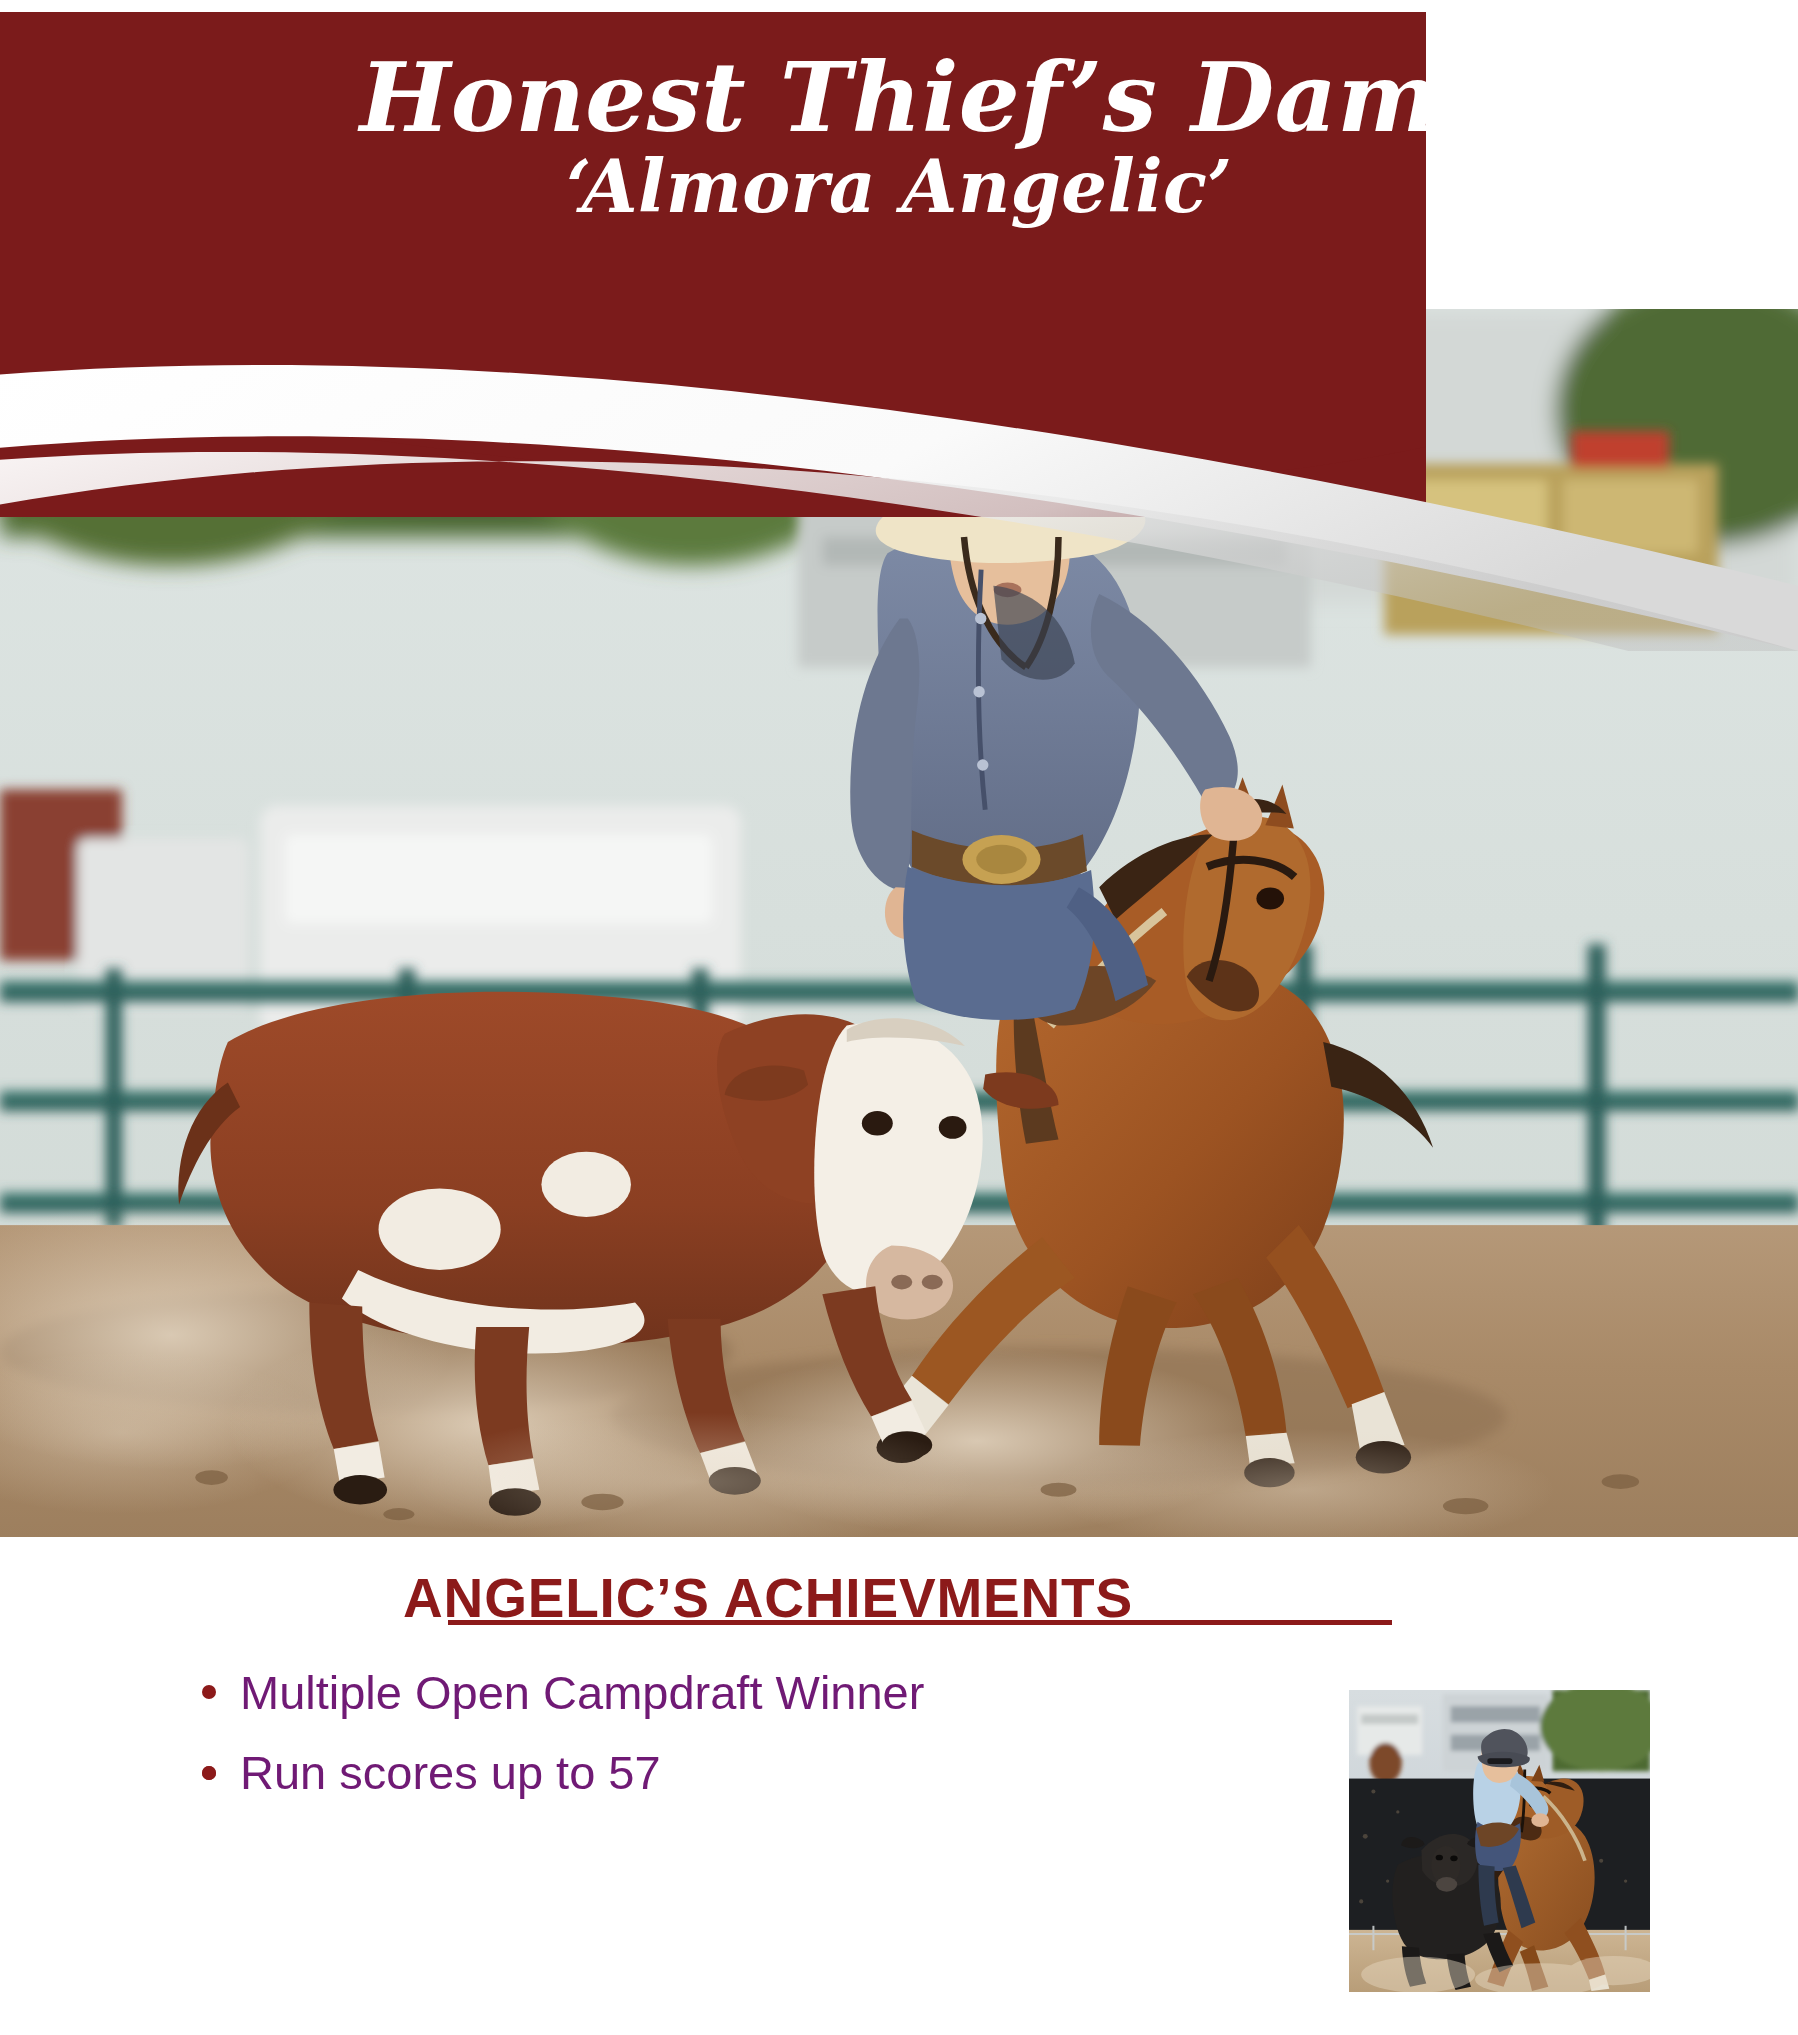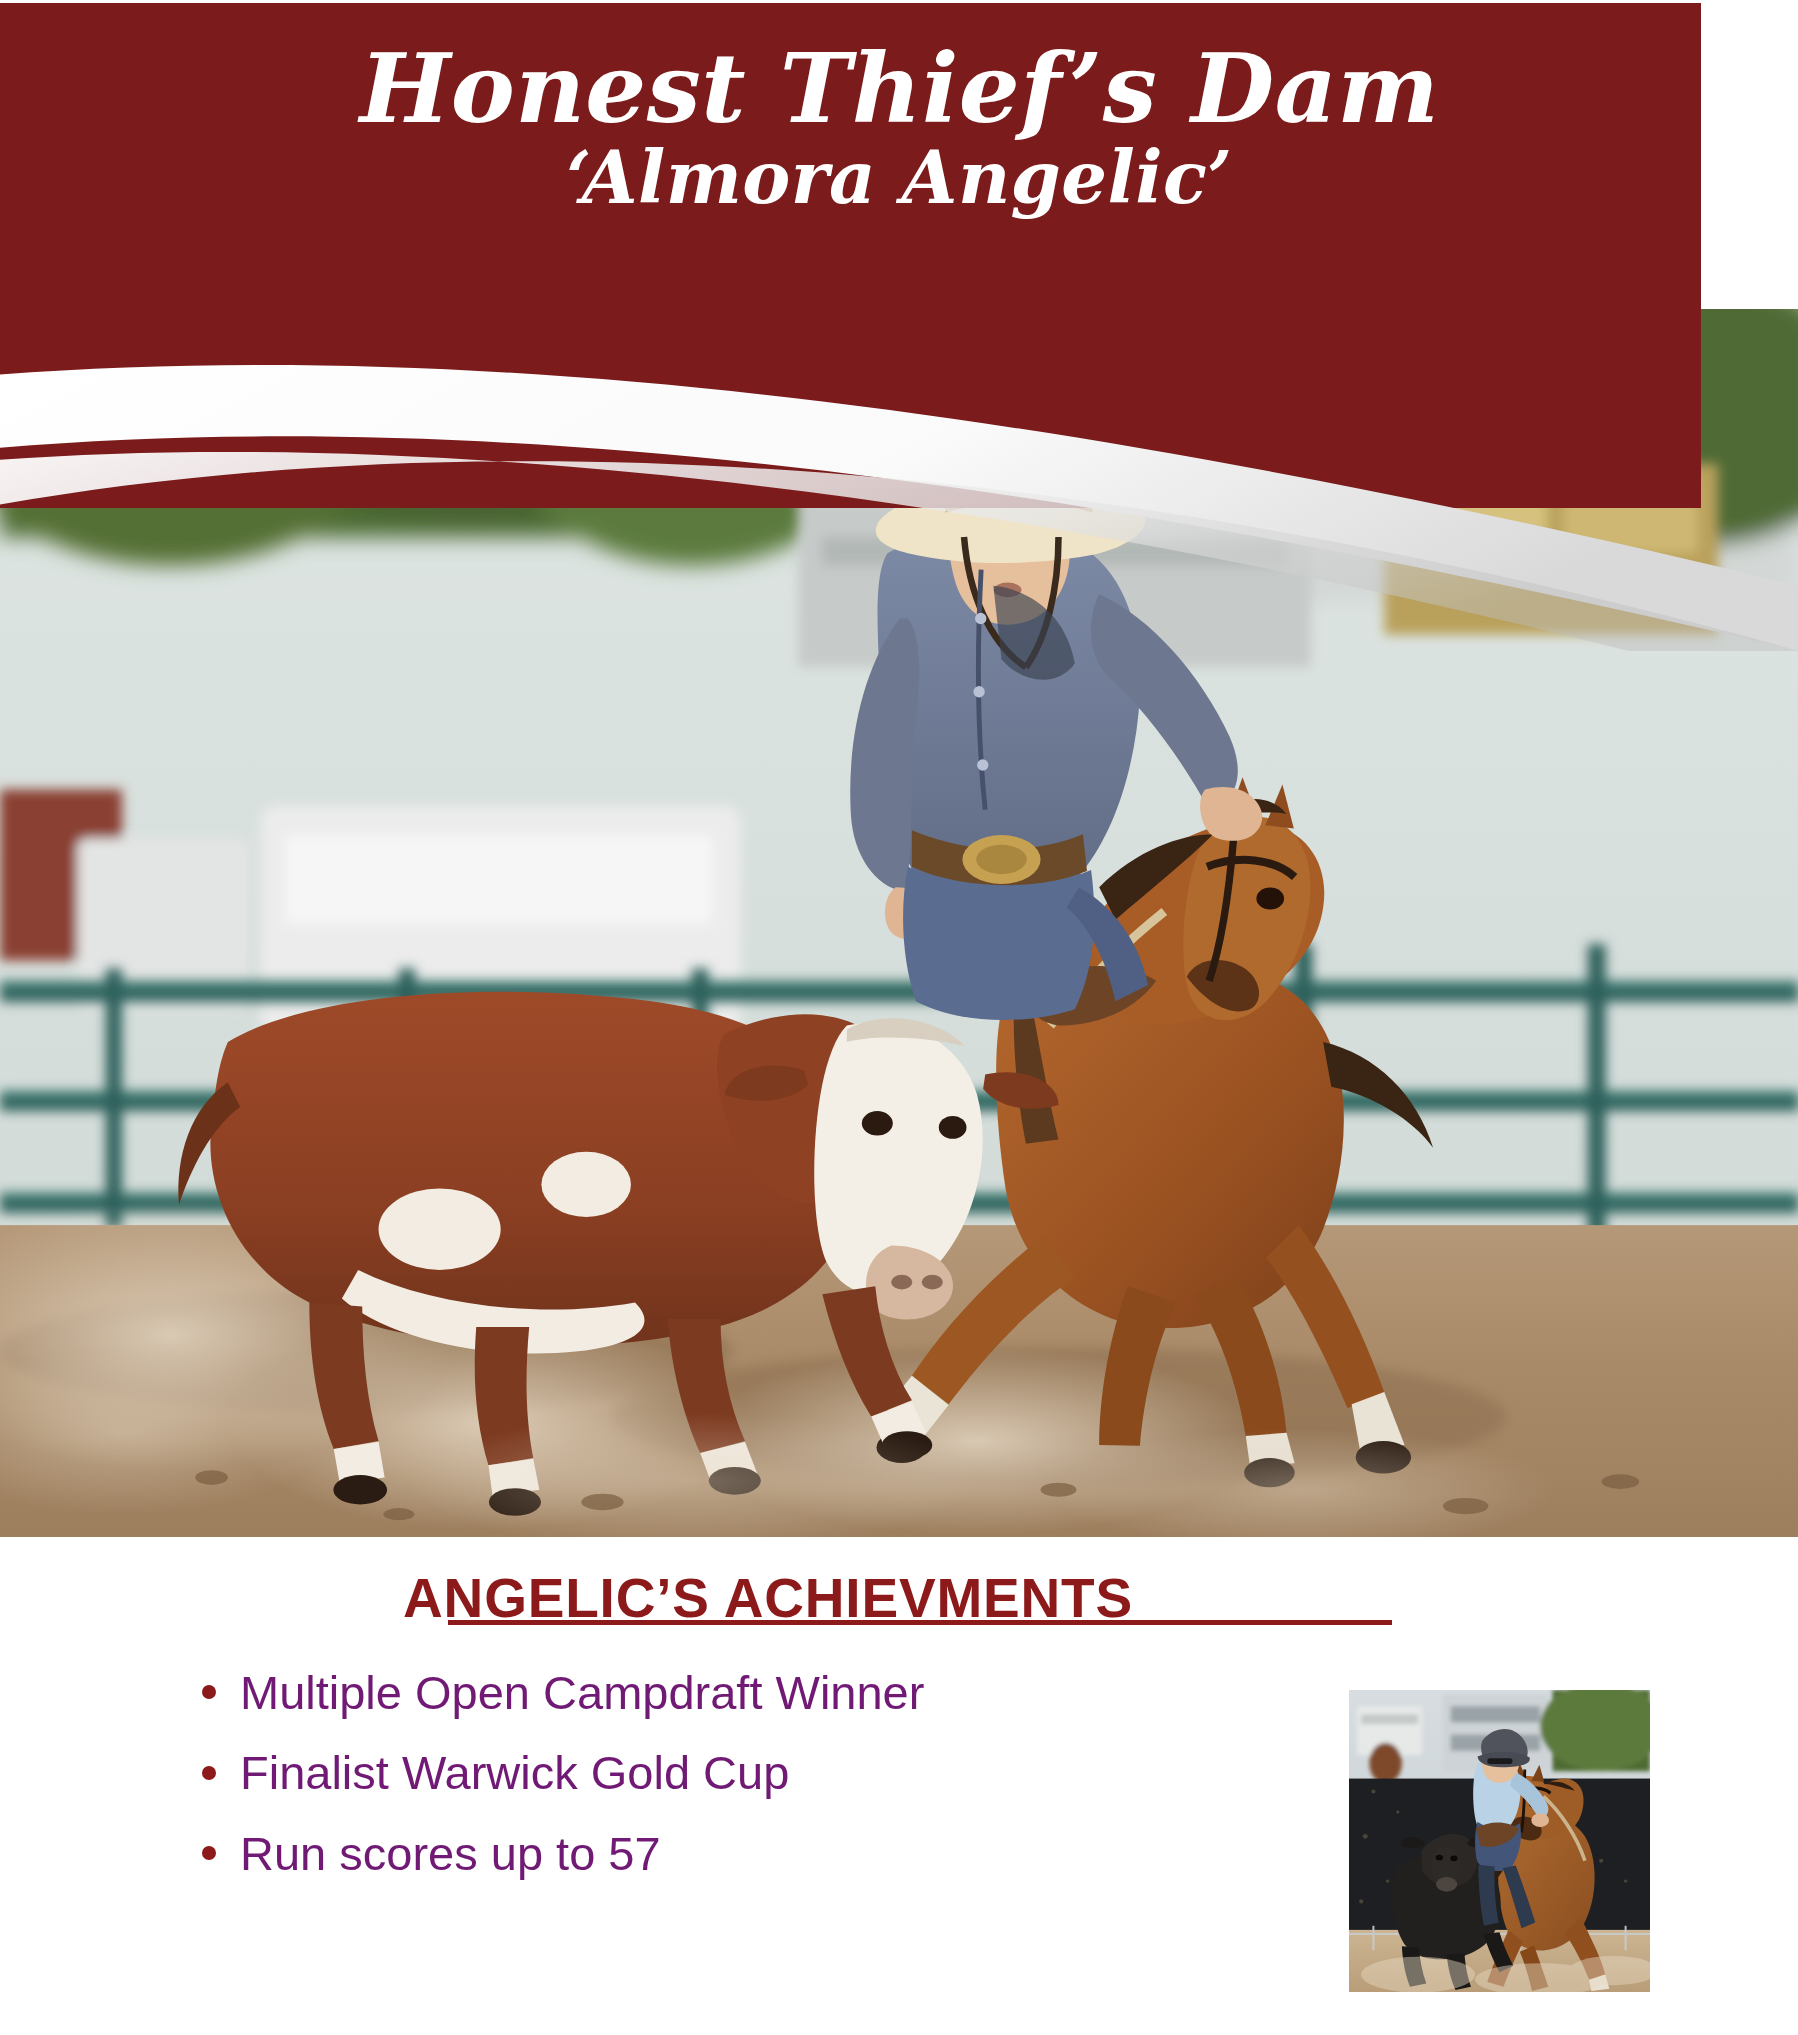--- a/index.html
+++ b/index.html
@@ -5,21 +5,21 @@
   * { margin:0; padding:0; box-sizing:border-box; }
   html,body { background:#ffffff; }
   body {
     width:1799px; height:2544px;
     font-family:"Liberation Sans", sans-serif;
     position:relative; overflow:hidden;
   }
 
   
   .header {
-    position:absolute; left:0; top:3px; width:1701px; height:505px;
+    position:absolute; left:0; top:12px; width:1426px; height:505px;
     background:#7B1B1B; overflow:hidden; z-index:5;
   }
   .header-clip {
     position:absolute; left:0; top:0; width:1799px; height:505px;
   }
   .title-block {
     position:absolute; left:0; top:37px; width:1799px;
     text-align:center; z-index:12;
   }
   .title-line {
@@ -375,21 +375,20 @@
 </div>
 <div class="title-rule"></div>
 
 <ul class="bullets">
   <li>
     <span class="dot"></span>
     <span>Multiple Open Campdraft Winner</span>
   </li>
   <li>
     <span class="dot"></span>
-    <span>Finalist Warwick Gold Cup</span>
   </li>
   <li>
     <span class="dot"></span>
     <span>Run scores up to 57</span>
   </li>
 </ul>
 
 <div class="photo-inset">
   <svg viewBox="0 0 740 743" preserveAspectRatio="xMidYMid slice">
     <defs>

